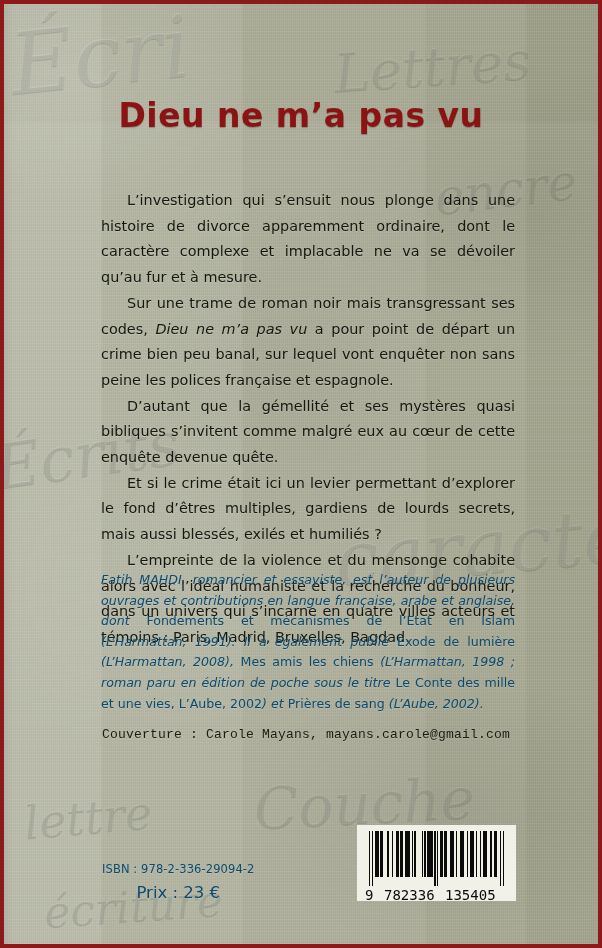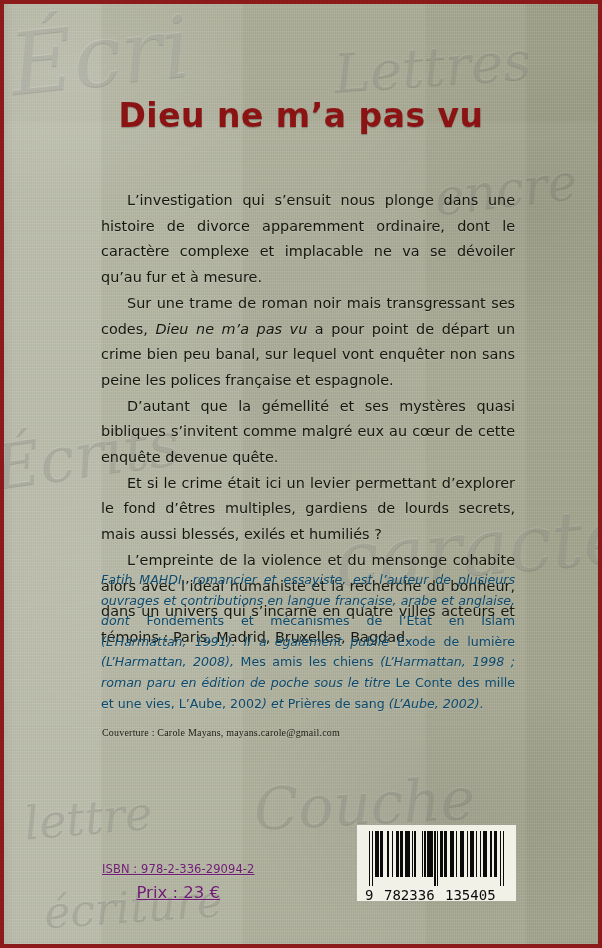--- a/index.html
+++ b/index.html
@@ -115,34 +115,33 @@
     text-align: justify;
     text-shadow: 0 1px 0 rgba(255,255,255,0.14);
   }
   .bio .rom { font-style: normal; }
 
   .credit {
     position: absolute;
     left: 98px;
     top: 723px;
     color: #1b1c12;
-    font-family: Liberation Serif, serif;
-    font-size: 10px;
+    font-family: Liberation Mono, monospace;
+    font-size: 13px;
     letter-spacing: .2px;
     text-shadow: 0 1px 0 rgba(255,255,255,0.12);
   }
 
   .isbn-block {
     position: absolute;
     left: 98px;
     top: 858px;
-    color: #701a75;
+    color: #0c4a6e;
     font-family: "DejaVu Sans", sans-serif;
     text-shadow: 0 1px 0 rgba(255,255,255,0.12);
-    text-decoration: underline;
   }
   .isbn-line {
     font-size: 11.5px;
     letter-spacing: .1px;
     white-space: nowrap;
   }
   .price-line {
     font-size: 16.5px;
     margin-top: 7px;
     white-space: nowrap;

